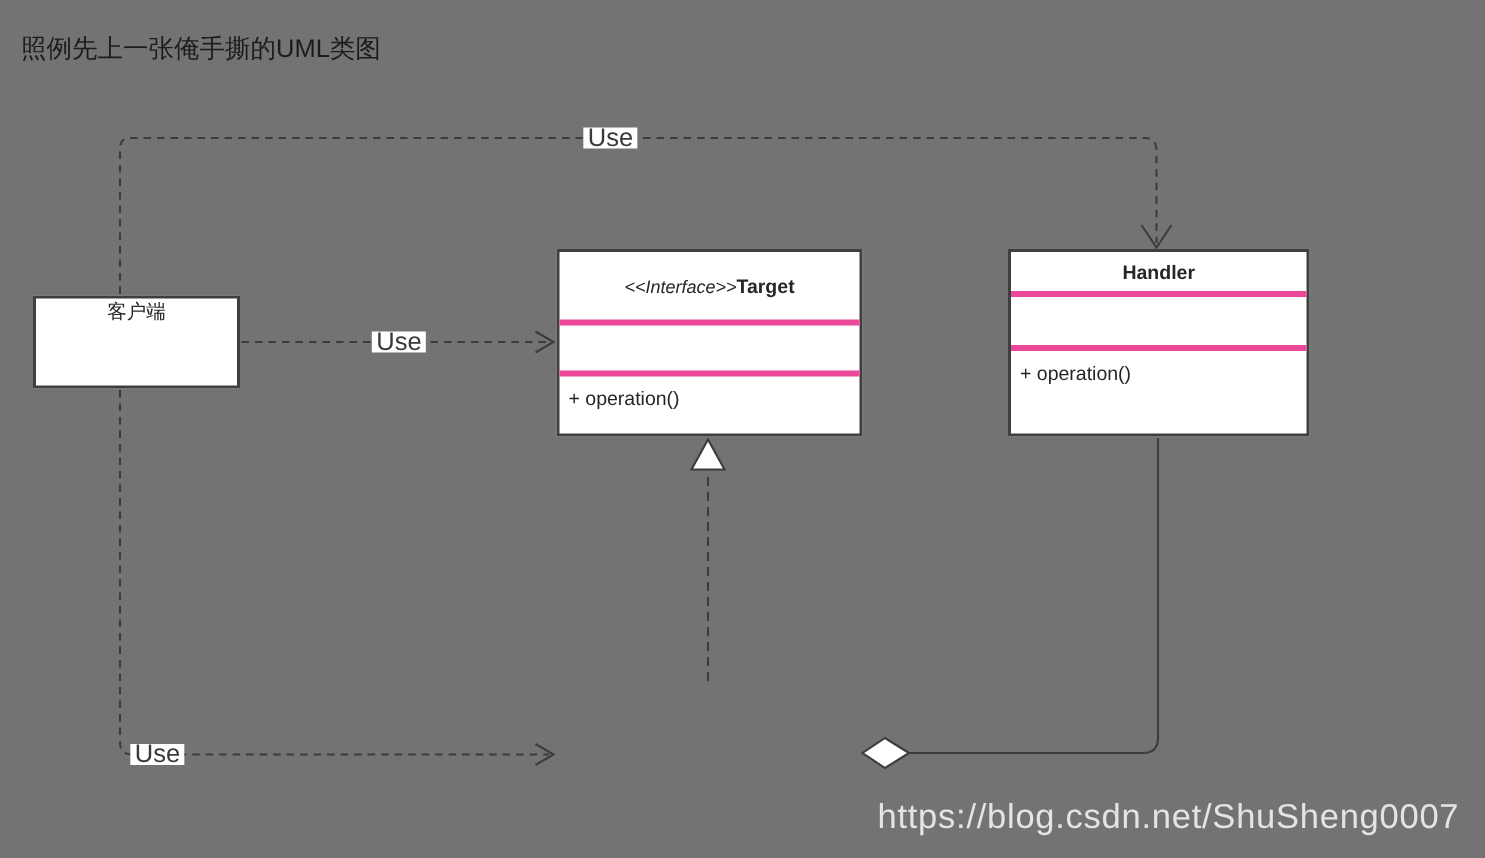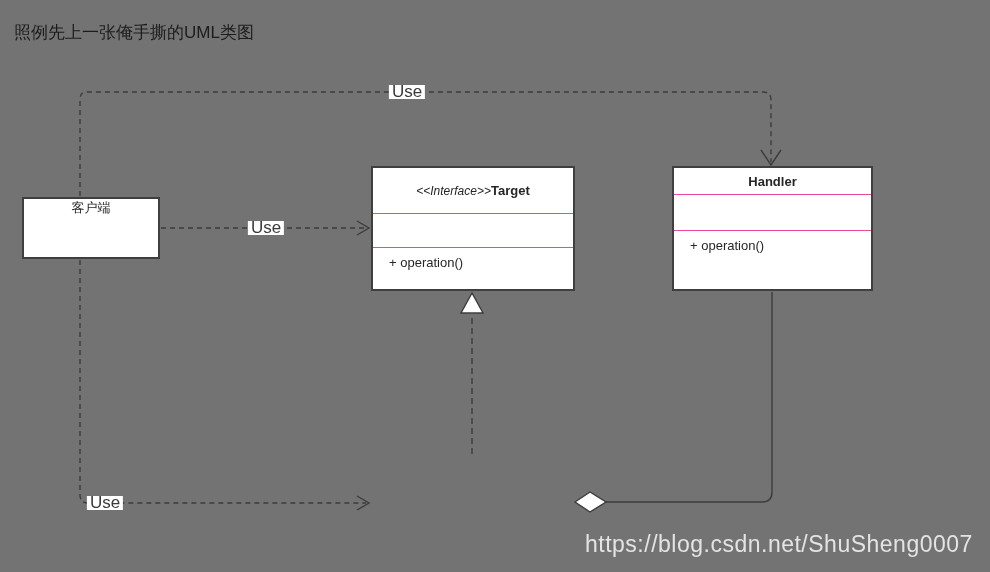--- a/index.html
+++ b/index.html
@@ -40,25 +40,25 @@
   .adaptee-box { left: 672px; top: 166px; width: 201px; height: 125px; }
   .adapter-box { left: 372px; top: 455px; width: 202px; height: 106px; }
   .box-head {
     display: flex; flex-direction: row;
     align-items: center; justify-content: center;
     box-sizing: border-box;
   }
   .stereotype { font-style: italic; font-size: 12px; }
   .class-name { font-weight: bold; font-size: 13px; }
   .sec {
-    border-top: 1px solid #ec4899;
+    border-top: 4px solid #ec4899;
     box-sizing: border-box;
     display: flex;
     align-items: center;
-    padding-left: 16px;
+    padding-left: 6px;
     font-size: 13px;
   }
   .sec.top-align { align-items: flex-start; padding-top: 7px; }
   .target-box  .box-head { height: 45px; }
   .target-box  .sec-empty { height: 34px; }
   .target-box  .sec-methods { height: 42px; }
   .adaptee-box .box-head { height: 26px; }
   .adaptee-box .sec-empty { height: 36px; }
   .adaptee-box .sec-methods { height: 59px; }
   .adapter-box .box-head { height: 30px; }

